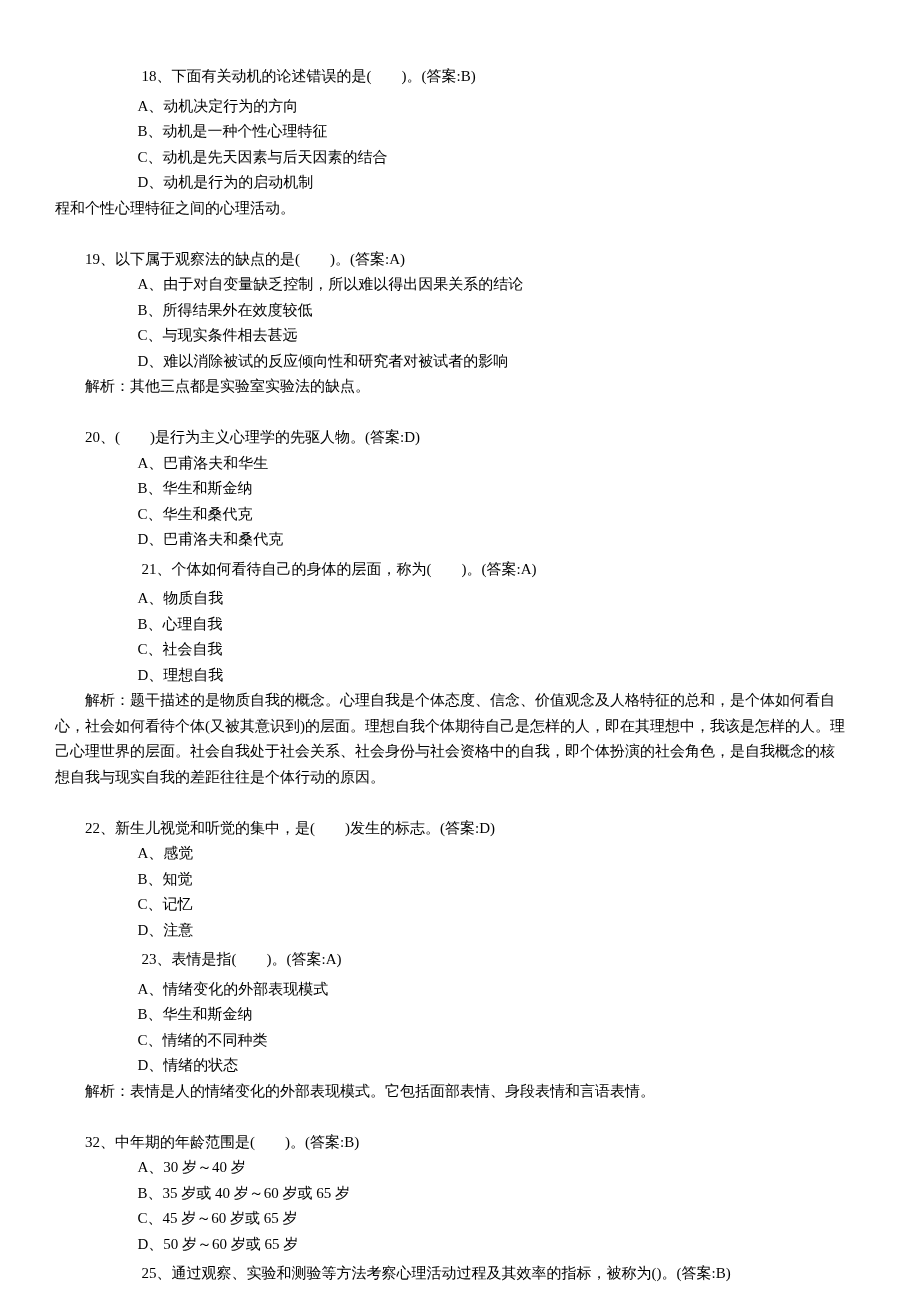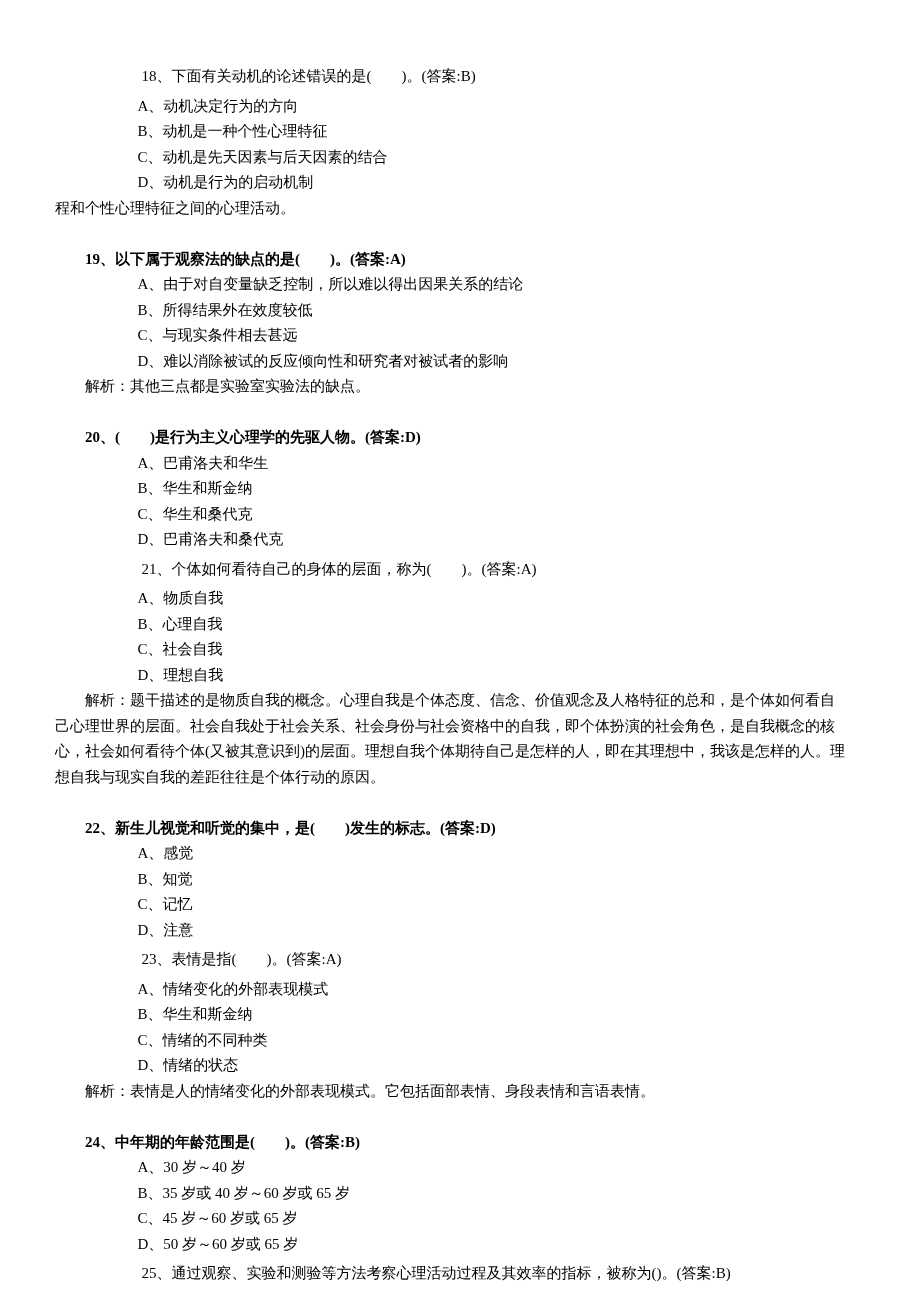--- a/index.html
+++ b/index.html
@@ -25,21 +25,20 @@
   .explain-nowrap {
     margin: 0;
     padding-left: 2em;
   }
   .gap {
     height: 1.7em;
   }
   .question-stem-i2 {
     margin: 0;
     padding-left: 2em;
-    font-weight: bold;
   }
   .explain-block {
     text-align: justify;
   }
   .explain-block p { margin:0; }
 </style>
 </head>
 <body>
 
 <p class="question-stem">18、下面有关动机的论述错误的是(　　)。(答案:B)</p>
@@ -68,41 +67,41 @@
 <p class="option">C、华生和桑代克</p>
 <p class="option">D、巴甫洛夫和桑代克</p>
 
 <p class="question-stem">21、个体如何看待自己的身体的层面，称为(　　)。(答案:A)</p>
 <p class="option">A、物质自我</p>
 <p class="option">B、心理自我</p>
 <p class="option">C、社会自我</p>
 <p class="option">D、理想自我</p>
 <div class="explain-block">
   <p style="text-indent:2em;">解析：题干描述的是物质自我的概念。心理自我是个体态度、信念、价值观念及人格特征的总和，是个体如何看自</p>
+  <p>心，社会如何看待个体(又被其意识到)的层面。理想自我个体期待自己是怎样的人，即在其理想中，我该是怎样的人。理</p>
   <p>己心理世界的层面。社会自我处于社会关系、社会身份与社会资格中的自我，即个体扮演的社会角色，是自我概念的核</p>
-  <p>心，社会如何看待个体(又被其意识到)的层面。理想自我个体期待自己是怎样的人，即在其理想中，我该是怎样的人。理</p>
   <p>想自我与现实自我的差距往往是个体行动的原因。</p>
 </div>
 
 <div class="gap"></div>
 
 <p class="question-stem-i2">22、新生儿视觉和听觉的集中，是(　　)发生的标志。(答案:D)</p>
 <p class="option">A、感觉</p>
 <p class="option">B、知觉</p>
 <p class="option">C、记忆</p>
 <p class="option">D、注意</p>
 
 <p class="question-stem">23、表情是指(　　)。(答案:A)</p>
 <p class="option">A、情绪变化的外部表现模式</p>
 <p class="option">B、华生和斯金纳</p>
 <p class="option">C、情绪的不同种类</p>
 <p class="option">D、情绪的状态</p>
 <p class="explain-nowrap">解析：表情是人的情绪变化的外部表现模式。它包括面部表情、身段表情和言语表情。</p>
 
 <div class="gap"></div>
 
-<p class="question-stem-i2">24、中年期的年龄范围是(　　)。(答案:B)</p>
+<p class="question-stem-i2">32、中年期的年龄范围是(　　)。(答案:B)</p>
 <p class="option">A、30 岁～40 岁</p>
 <p class="option">B、35 岁或 40 岁～60 岁或 65 岁</p>
 <p class="option">C、45 岁～60 岁或 65 岁</p>
 <p class="option">D、50 岁～60 岁或 65 岁</p>
 
 <p class="question-stem">25、通过观察、实验和测验等方法考察心理活动过程及其效率的指标，被称为()。(答案:B)</p>
 
 </body></html>

